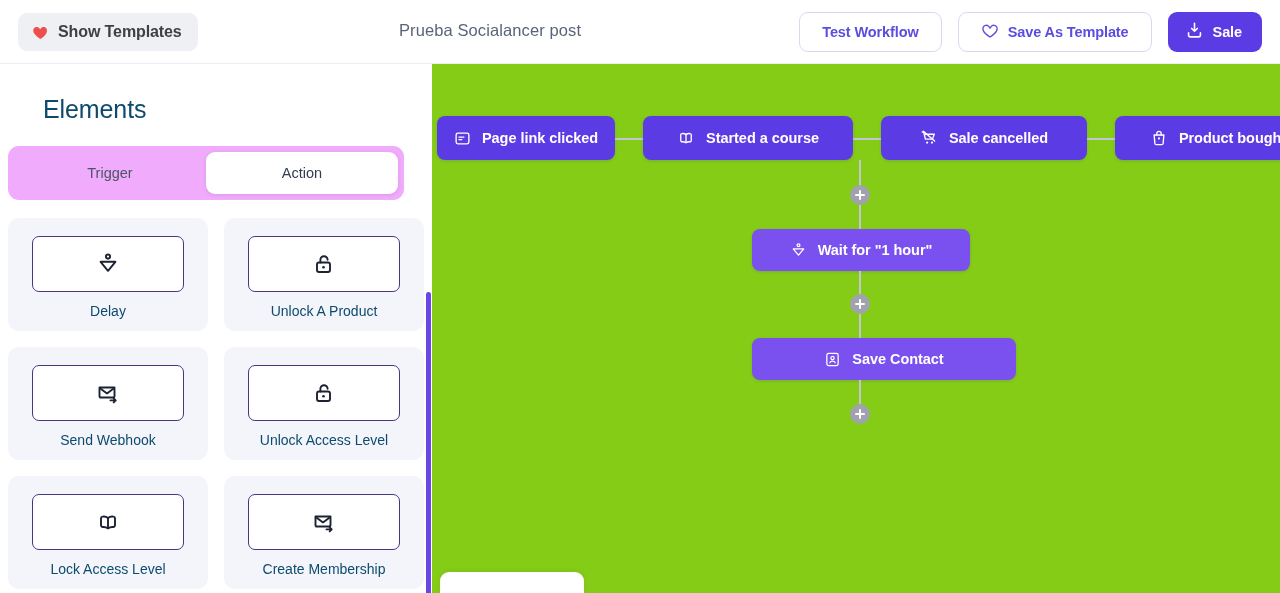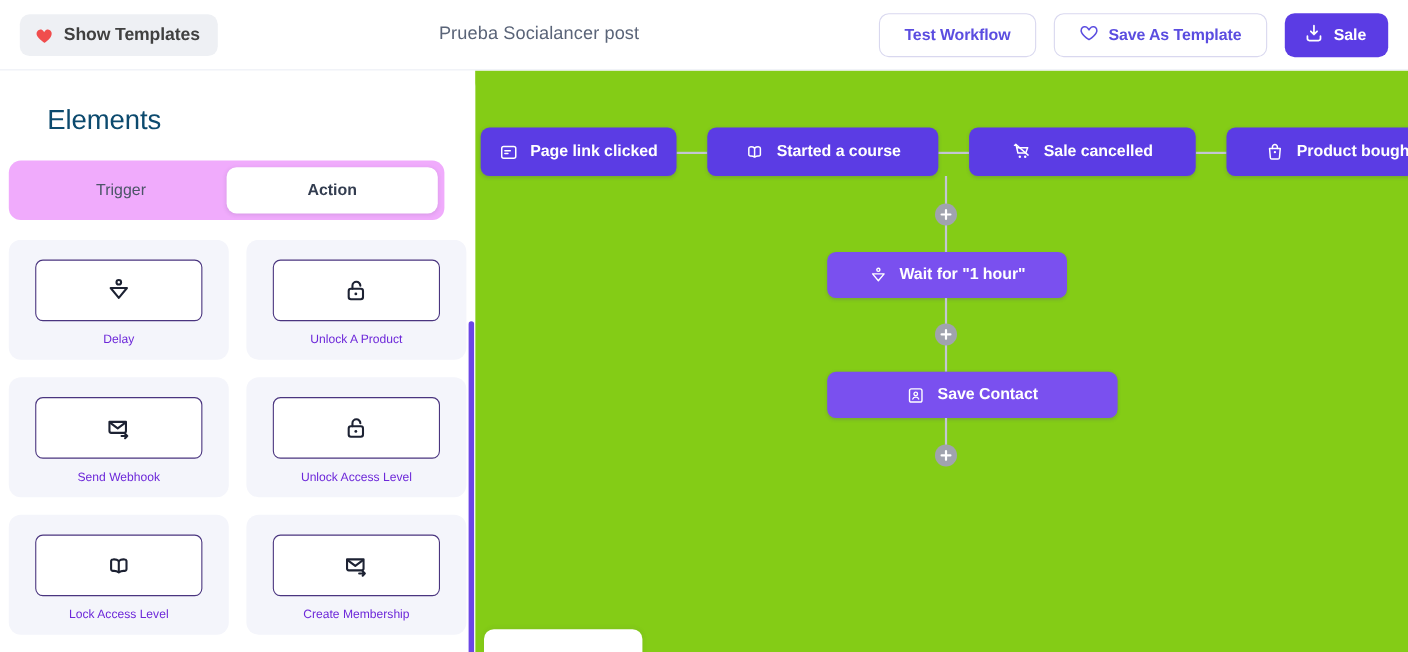--- a/index.html
+++ b/index.html
@@ -156,21 +156,20 @@
     font-size: 14.5px;
     color: #4c5568;
     border-radius: 9px;
     cursor: pointer;
     font-weight: 400;
   }
   .tab.active {
     background: #ffffff;
     box-shadow: 0 1px 4px rgba(40,45,70,0.12);
     color: #333d50;
-    font-weight: bold;
   }
 
   .elements-scroll {
     position: absolute;
     left: 0;
     top: 154px;
     width: 432px;
     height: 375px;
     overflow: hidden;
   }
@@ -200,22 +199,22 @@
     background: #ffffff;
     border: 1.6px solid #4a357f;
     border-radius: 7px;
     display: flex;
     align-items: center;
     justify-content: center;
   }
   .element-icon-box svg { display: block; }
   .element-label {
     margin-top: 11px;
-    font-size: 11px;
-    color: #6d28d9;
+    font-size: 14px;
+    color: #0c4a6e;
     text-align: center;
     white-space: nowrap;
   }
 
   .sidebar-scrollbar-track {
     position: absolute;
     left: 425px;
     top: 154px;
     width: 7px;
     height: 375px;

